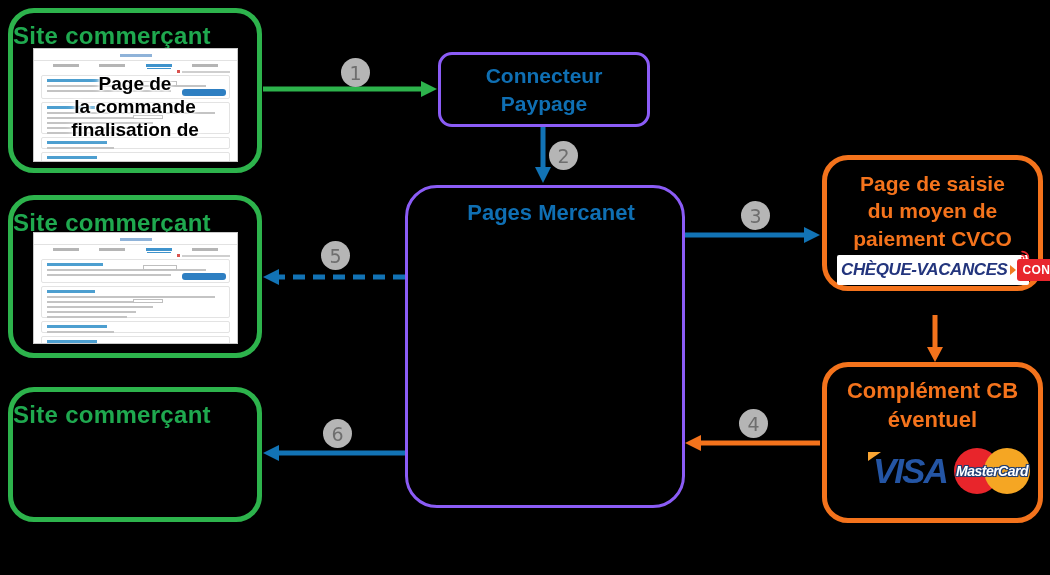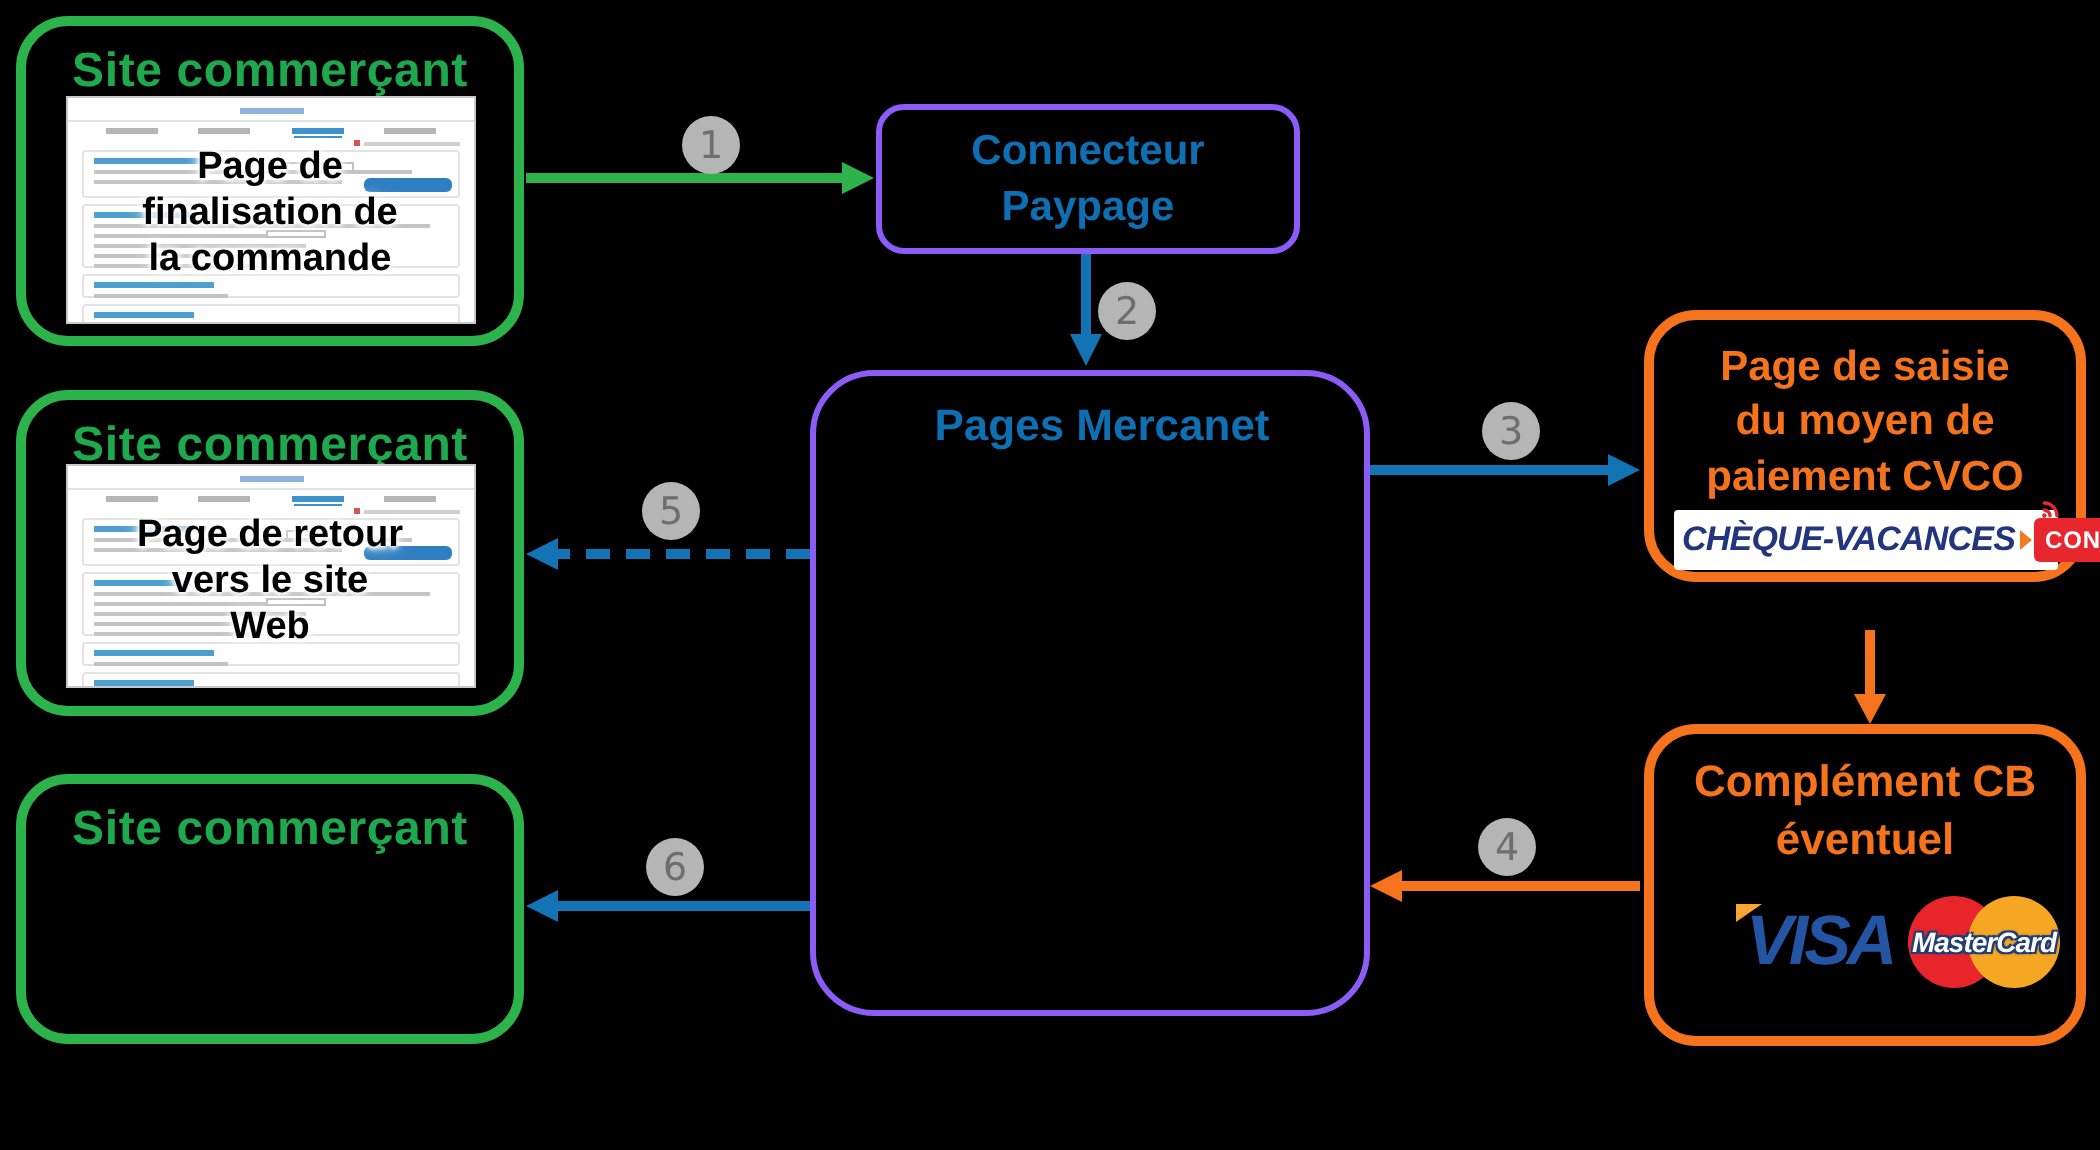--- a/index.html
+++ b/index.html
@@ -9,21 +9,21 @@
     -webkit-font-smoothing:antialiased;
   }
   *{box-sizing:border-box;}
 
   
   .box{position:absolute;background:transparent;}
   .gbox{border:5px solid #2DB34C;border-radius:26px;}
   .bbox{border:3px solid #8b5cf6;}
   .obox{border:5px solid #F4731C;border-radius:26px;}
 
-  .gtitle{color:#1FA94F;font-weight:bold;font-size:24px;text-align:center;margin-top:9px;letter-spacing:.3px;}
+  .gtitle{color:#1FA94F;font-weight:bold;font-size:24px;text-align:left;margin-top:9px;letter-spacing:.3px;}
   .btitle{color:#0F6FB3;font-weight:bold;font-size:22px;text-align:center;}
   .otitle{color:#F4731C;font-weight:bold;font-size:21px;text-align:center;line-height:1.3;margin-top:10px;display:flex;flex-direction:column;}
   .stack{display:flex;flex-direction:column;}
 
   
   .step{
     position:absolute;width:29px;height:29px;border-radius:50%;
     background:#B5B5B5;color:#6E6E6E;display:flex;align-items:center;justify-content:center;
     font-size:19px;z-index:7;font-family:"DejaVu Sans",sans-serif;
   }
@@ -152,22 +152,22 @@
       <div class="t-h hw60"></div>
         <div class="t-row w38"></div>
     </div>
     <div class="t-sec" style="height:22px;">
       <div class="t-h hw50"></div>
 
     </div>
   </div>
   <div class="caption">
     <span>Page de</span>
+    <span>la commande</span>
     <span>finalisation de</span>
-    <span>la commande</span>
   </div>
 </div>
 
 <div class="box gbox" style="left:8px;top:195px;width:254px;height:163px;">
   <div class="gtitle">Site commerçant</div>
   <div class="thumb" style="left:20px;top:32px;height:112px;">
     <div class="t-logo"></div>
     <div class="t-sep"></div>
     <div class="t-tabs">
         <i></i>
@@ -196,25 +196,20 @@
       <div class="t-input" style="right:66px;top:12px;width:30px;height:4px;"></div>
     </div>
     <div class="t-sec" style="height:12px;">
       <div class="t-h hw60"></div>
         <div class="t-row w38"></div>
     </div>
     <div class="t-sec" style="height:22px;">
       <div class="t-h hw50"></div>
 
     </div>
-  </div>
-  <div class="caption" style="top:34px;">
-    <span>Page de retour</span>
-    <span>vers le site</span>
-    <span>Web</span>
   </div>
 </div>
 
 <div class="box gbox" style="left:8px;top:387px;width:254px;height:135px;">
   <div class="gtitle">Site commerçant</div>
 </div>
 
 <div class="box bbox" style="left:438px;top:52px;width:212px;height:75px;border-radius:14px;display:flex;align-items:center;justify-content:center;">
   <div class="btitle stack" style="font-size:21px;line-height:1.3;">
     <span>Connecteur</span>

